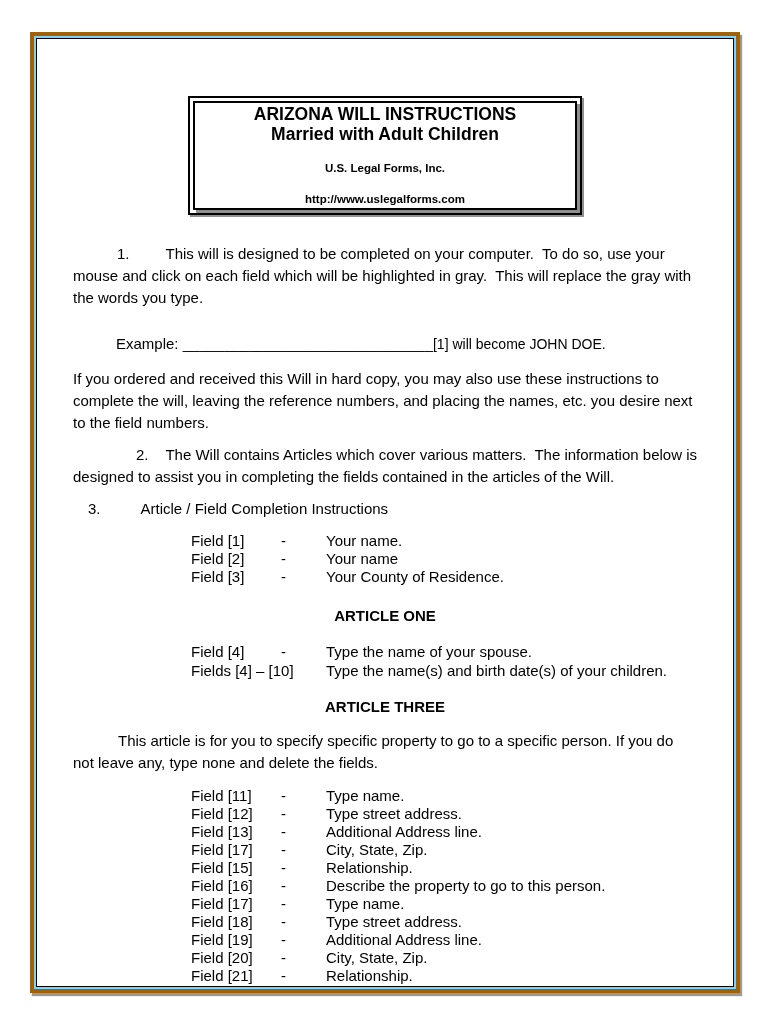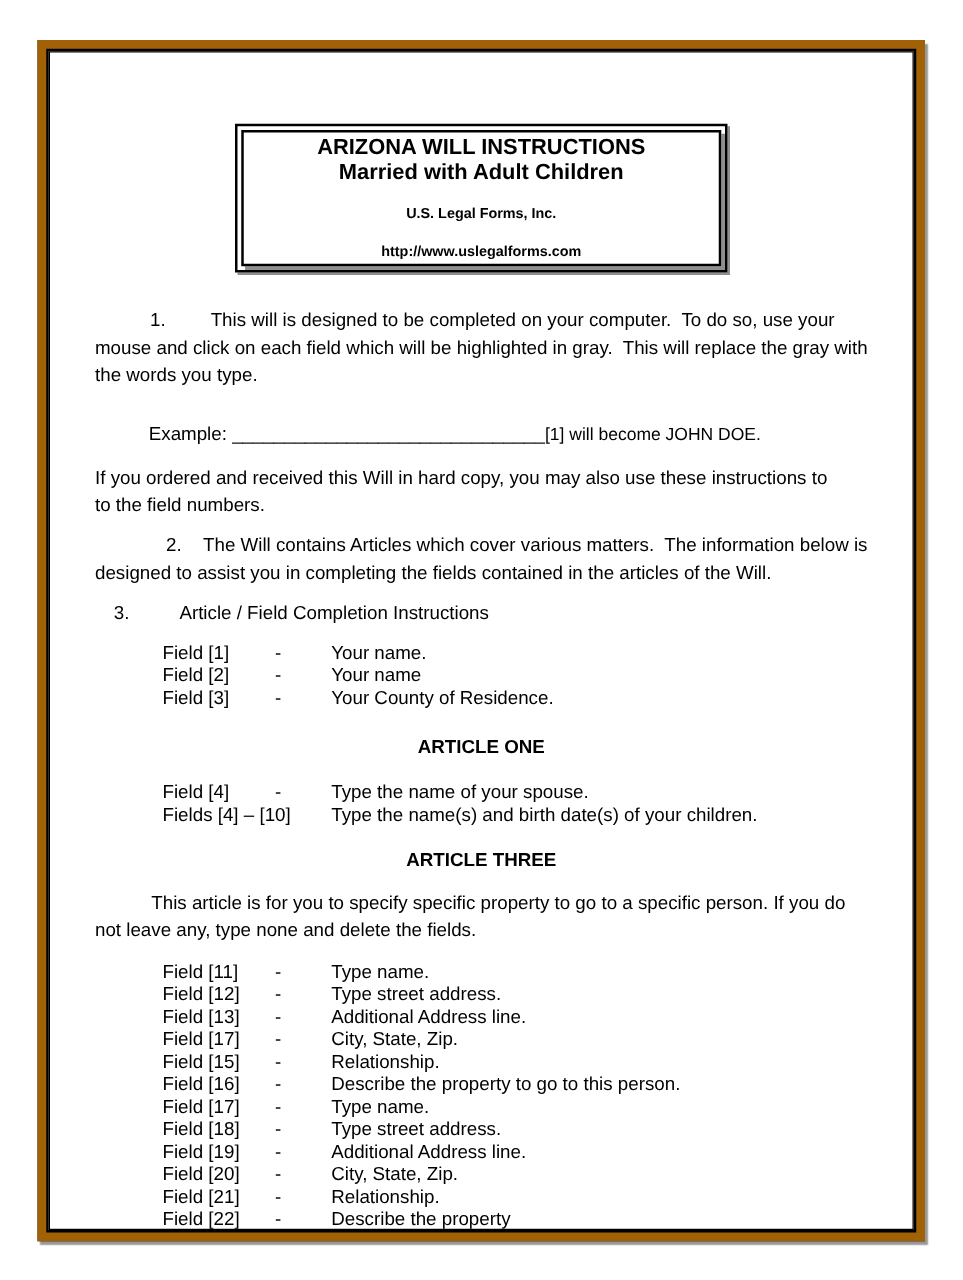--- a/index.html
+++ b/index.html
@@ -8,23 +8,23 @@
     background: #ffffff;
     color: #000000;
     font-family: "Liberation Sans", "DejaVu Sans", sans-serif;
     position: relative;
     overflow: hidden;
   }
   .sheet {
     position: absolute; left: 30px; top: 32px;
     width: 710px; height: 961px;
     box-sizing: border-box;
-    border: 7px solid #a16207;
+    border: 4px solid #a16207;
     padding: 2px;
-    background: #000000;
+    background: #7dd3fc;
     box-shadow: 2px 3px 1px rgba(0,0,0,0.40);
   }
   .inner {
     box-sizing: border-box;
     border: 1px solid #000;
     height: 100%;
     padding: 0 36px;
     overflow: hidden;
     background: #fff;
   }
@@ -61,21 +61,21 @@
   .mt28 { margin-top: 28px; }
   .mt6  { margin-top: 24px; }
   .mt13 { margin-top: 13px; }
   .mt10 { margin-top: 10px; }
   .mt12 { margin-top: 12px; }
   .mt19 { margin-top: 19px; }
   .mt15 { margin-top: 15px; }
   .mt16 { margin-top: 16px; }
   .ex-tail { font-size: 14px; }
   
-  .flist { margin-left: 54px; }
+  .flist { margin-left: 118px; }
   .frow {
     display: grid;
     grid-template-columns: 90px 45px 1fr;
     font-size: 15px;
     line-height: 18px;
     white-space: pre;
   }
   .flist2 .frow { line-height: 19px; }
   .wide { grid-column: 1 / 3; }
   .article-h {
@@ -110,20 +110,21 @@
     <div class="mt28">
       <div class="line ind44"><span>1.</span><span class="gap36"></span><span>This will is designed to be completed on your computer.  To do so, use your</span></div>
       <div class="line">mouse and click on each field which will be highlighted in gray.  This will replace the gray with</div>
       <div class="line">the words you type.</div>
     </div>
 
     <div class="line ind43 mt6"><span>Example: </span><span>______________________________</span><span class="ex-tail">[1] will become JOHN DOE.</span></div>
 
     <div class="mt13">
       <div class="line">If you ordered and received this Will in hard copy, you may also use these instructions to</div>
+      <div class="line">complete the will, leaving the reference numbers, and placing the names, etc. you desire next</div>
       <div class="line">to the field numbers.</div>
     </div>
 
     <div class="mt10">
       <div class="line ind31"><span>2.</span><span class="gap17"></span><span>The Will contains Articles which cover various matters.  The information below is</span></div>
       <div class="line">designed to assist you in completing the fields contained in the articles of the Will.</div>
     </div>
 
     <div class="mt10">
       <div class="line ind15"><span>3.</span><span class="gap40"></span><span>Article / Field Completion Instructions</span></div>

